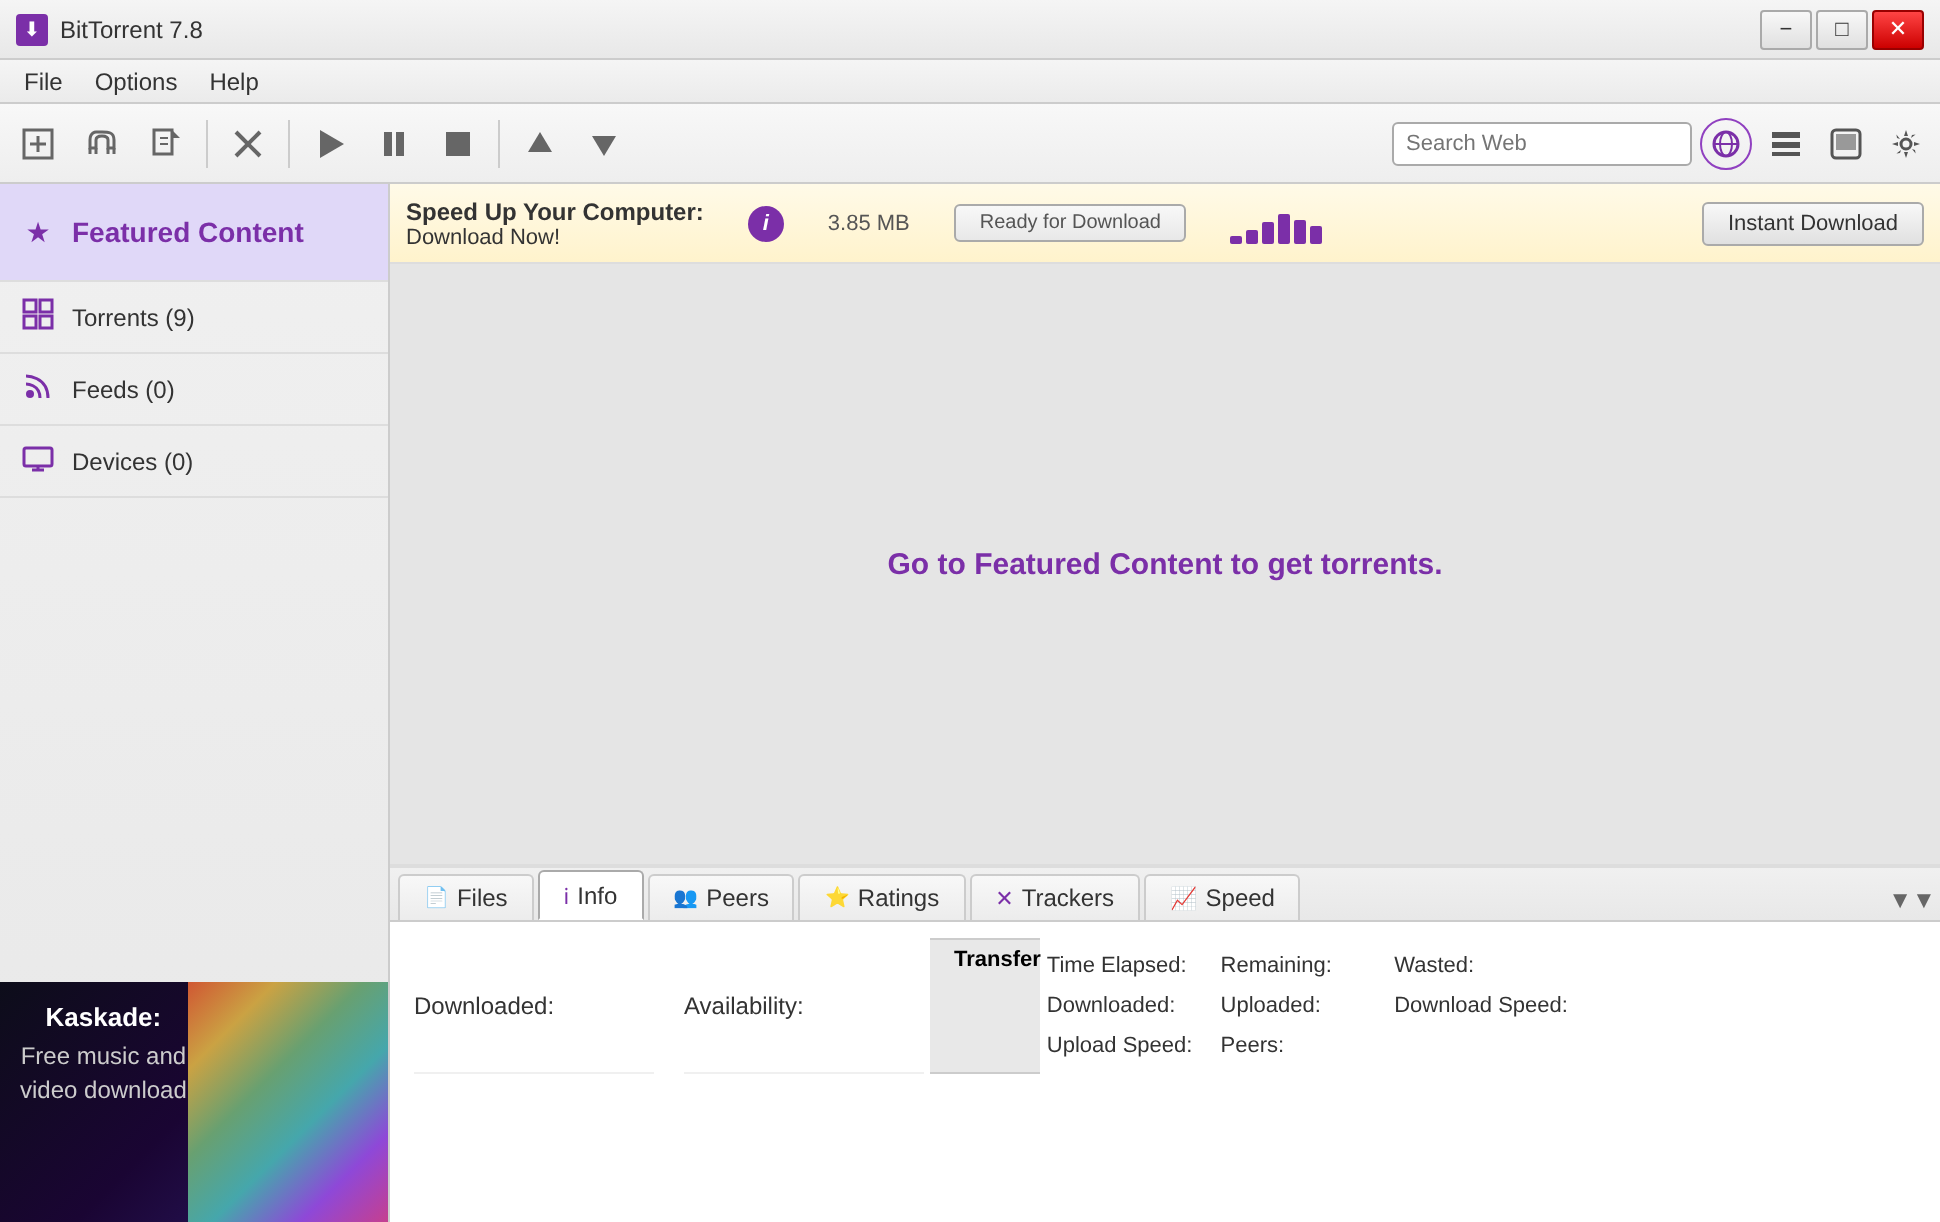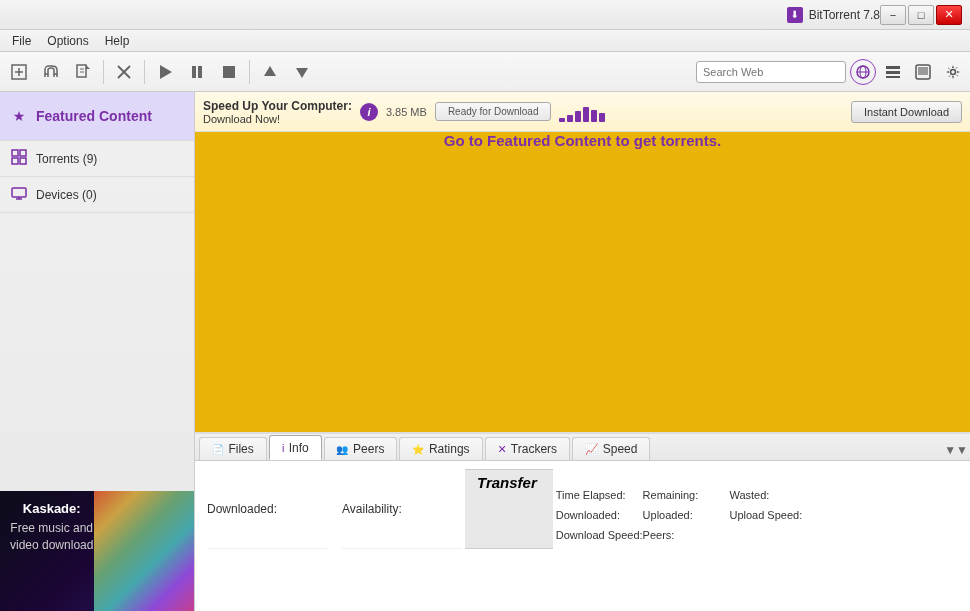--- a/index.html
+++ b/index.html
@@ -6,21 +6,21 @@
     body { width: 970px; height: 611px; background: #f0f0f0; overflow: hidden; }
 
     
     .title-bar {
       background: linear-gradient(to bottom, #f5f5f5, #e8e8e8);
       border-bottom: 1px solid #ccc;
       height: 30px;
       display: flex;
       align-items: center;
       padding: 12px 8px;
-      justify-content: flex-end;
+      justify-content: space-between;
     }
     .title-bar-left { display: flex; align-items: center; gap: 6px; }
     .title-bar-icon { width: 16px; height: 16px; background: #7b2fa8; border-radius: 2px; display: flex; align-items: center; justify-content: center; }
     .title-bar-icon::after { content: '⬇'; color: white; font-size: 10px; }
     .title-bar-title { font-size: 12px; color: #333; }
     .title-bar-buttons { display: flex; gap: 2px; }
     .tb-btn {
       width: 26px; height: 20px; border: 1px solid #aaa;
       background: linear-gradient(to bottom, #f8f8f8, #e0e0e0);
       cursor: pointer; display: flex; align-items: center; justify-content: center;
@@ -122,21 +122,21 @@
     .content-area {
       flex: 1; display: flex; flex-direction: column;
       background: white;
     }
 
     
     .speed-bar {
       background: linear-gradient(to bottom, #fffae8, #fff3cc);
       border-bottom: 1px solid #ddd;
       height: 40px;
-      display: flex; align-items: center; padding: 0 8px; gap: 8px; justify-content: center;
+      display: flex; align-items: center; padding: 0 8px; gap: 22px; justify-content: center;
     }
     .speed-bar-title { font-weight: bold; color: #333; font-size: 12px; }
     .speed-bar-sub { color: #333; font-size: 11px; }
     .speed-bar-info {
       width: 18px; height: 18px; border-radius: 50%; background: #7b2fa8;
       color: white; display: flex; align-items: center; justify-content: center;
       font-size: 11px; font-style: italic; font-weight: bold; cursor: pointer;
     }
     .speed-bar-size { color: #555; font-size: 11px; }
     .speed-bar-ready {
@@ -149,22 +149,22 @@
     }
     .instant-dl-btn {
       margin-left: auto;
       background: linear-gradient(to bottom, #f8f8f8, #e0e0e0);
       border: 1px solid #aaa; border-radius: 3px;
       padding: 4px 12px; cursor: pointer; font-size: 11px; color: #333;
     }
 
     
     .torrent-area {
-      flex: 1; display: flex; align-items: flex-start; justify-content: center;
-      background: #eab308; border-bottom: 1px solid #ddd;
+      flex: 1; display: flex; align-items: center; justify-content: center;
+      background: #e5e5e5; border-bottom: 1px solid #ddd;
     }
     .torrent-message {
       font-size: 15px; color: #7b2fa8; font-weight: bold;
     }
 
     
     .tabs-bar {
       background: linear-gradient(to bottom, #f0f0f0, #e8e8e8);
       border-bottom: 1px solid #ccc;
       border-top: 1px solid #ddd;
@@ -189,23 +189,23 @@
     .info-panel {
       background: white; padding: 8px 12px;
       display: flex; flex-direction: row; gap: 15px;
     }
     .info-row {
       display: flex; align-items: center; padding: 3px 0;
       border-bottom: 1px solid #f0f0f0; font-size: 11px;
     }
     .info-label { color: #333; width: 120px; font-weight: normal; }
     .transfer-header {
-      background: #e8e8e8; padding: 4px 16px; font-weight: bold; font-size: 15px;
+      background: #e8e8e8; padding: 4px 0; font-weight: bold; font-size: 11px;
       border-top: 1px solid #ccc; border-bottom: 1px solid #ccc;
-      margin: 0 -12px; padding-left: 12px; font-style: italic;
+      margin: 0 -12px; padding-left: 12px;
     }
     .transfer-grid {
       display: grid; grid-template-columns: 1fr 1fr 1fr;
       gap: 0;
     }
     .transfer-cell { padding: 4px 0; font-size: 11px; color: #333; }
 
     
     .info-panel-wrapper {
       height: 150px; overflow-y: auto; border-top: none;
@@ -344,20 +344,30 @@
             <rect x="9" y="1" width="6" height="6" fill="none" stroke="#7b2fa8" stroke-width="1.5"></rect>
             <rect x="1" y="9" width="6" height="6" fill="none" stroke="#7b2fa8" stroke-width="1.5"></rect>
             <rect x="9" y="9" width="6" height="6" fill="none" stroke="#7b2fa8" stroke-width="1.5"></rect>
           </svg>
       </span>
       <span class="sidebar-item-label">Torrents (9)</span>
     </div>
     <div class="sidebar-item">
       <span class="sidebar-item-icon">
         <svg width="16" height="16" viewBox="0 0 16 16">
+            <circle cx="4" cy="12" r="2" fill="#7b2fa8"></circle>
+            <path d="M2 7 C2 7 9 7 9 14" fill="none" stroke="#7b2fa8" stroke-width="1.5"></path>
+            <path d="M2 3 C2 3 13 3 13 14" fill="none" stroke="#7b2fa8" stroke-width="1.5"></path>
+          </svg>
+      </span>
+      <span class="sidebar-item-label">Feeds (0)</span>
+    </div>
+    <div class="sidebar-item">
+      <span class="sidebar-item-icon">
+        <svg width="16" height="16" viewBox="0 0 16 16">
             <rect x="1" y="3" width="14" height="9" rx="1" fill="none" stroke="#7b2fa8" stroke-width="1.5"></rect>
             <line x1="5" y1="14" x2="11" y2="14" stroke="#7b2fa8" stroke-width="1.5"></line>
             <line x1="8" y1="12" x2="8" y2="14" stroke="#7b2fa8" stroke-width="1.5"></line>
           </svg>
       </span>
       <span class="sidebar-item-label">Devices (0)</span>
     </div>
 
     <div class="sidebar-ad">
       <div class="sidebar-ad-bg">
@@ -427,30 +437,30 @@
 
     <div class="info-panel-wrapper">
       <div class="info-panel">
         <div class="info-row">
           <span class="info-label">Downloaded:</span>
         </div>
         <div class="info-row">
           <span class="info-label">Availability:</span>
         </div>
         <div class="transfer-header">Transfer</div>
-        <div style="padding: 4px 0; position: relative; margin-top: 12px;">
+        <div style="padding: 4px 0; position: relative;">
           <div style="position: absolute; right: 0; top: 0; bottom: 0; width: 12px; background: transparent;"></div>
           <div class="transfer-grid">
             <div class="transfer-cell">Time Elapsed:</div>
             <div class="transfer-cell">Remaining:</div>
             <div class="transfer-cell">Wasted:</div>
             <div class="transfer-cell">Downloaded:</div>
             <div class="transfer-cell">Uploaded:</div>
+            <div class="transfer-cell">Download Speed:</div>
             <div class="transfer-cell">Upload Speed:</div>
-            <div class="transfer-cell">Download Speed:</div>
             <div class="transfer-cell">Peers:</div>
           </div>
         </div>
       </div>
     </div>
 
   </div>
 </div>
 
 </body></html>

